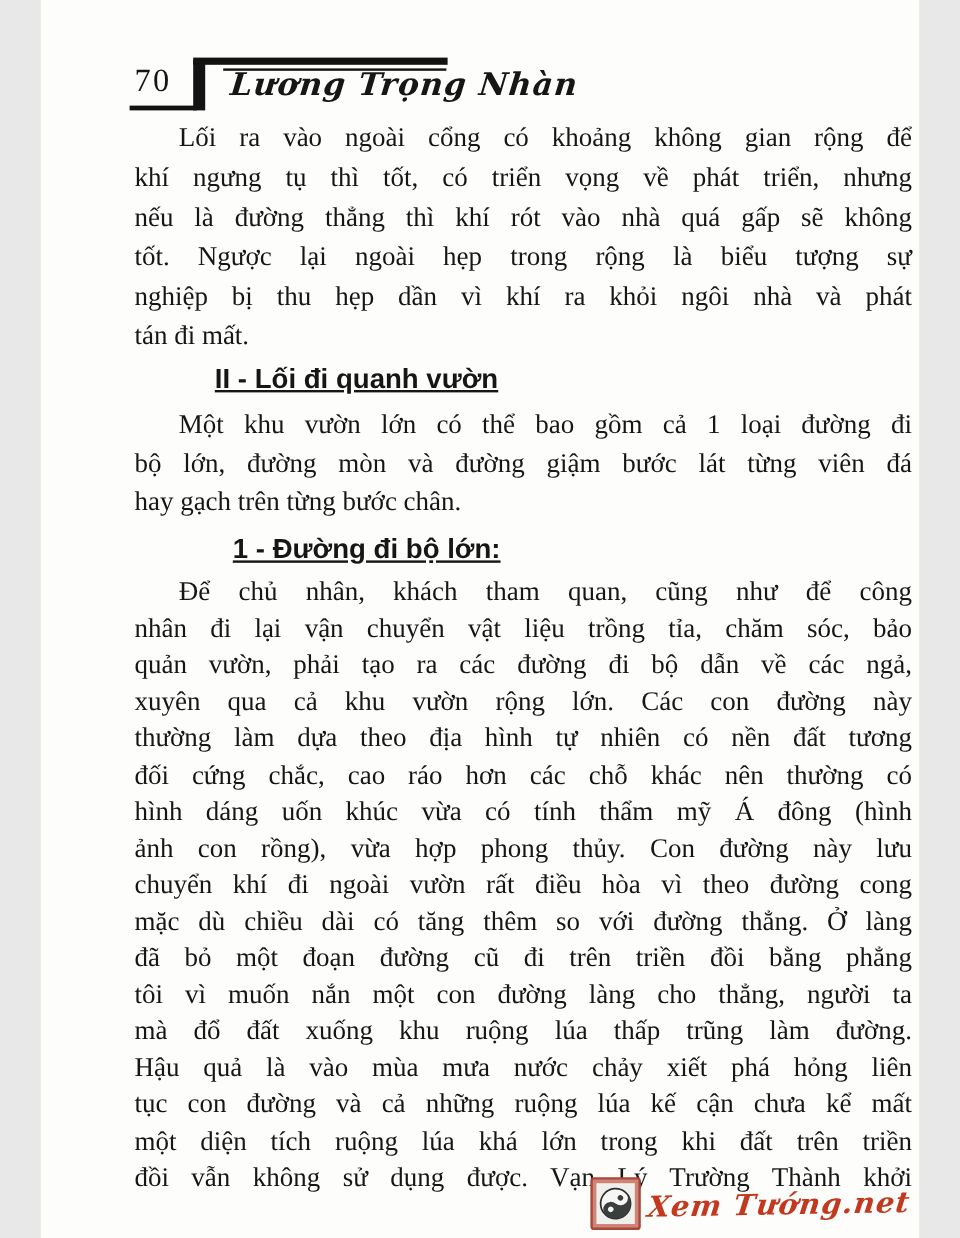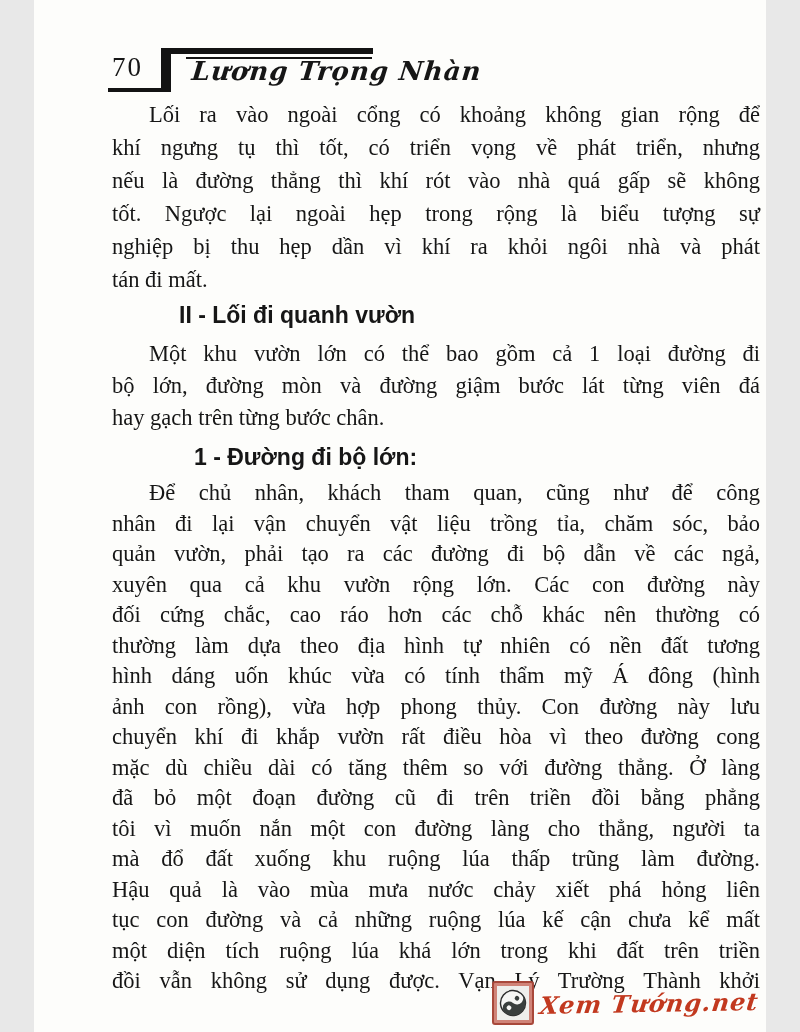--- a/index.html
+++ b/index.html
@@ -48,20 +48,21 @@
   .para-1 .ln { line-height: 33px; }
   .para-2 .ln { line-height: 32px; }
   .para-3 .ln { line-height: 30.5px; }
   .ln.first { padding-left: 37px; }
   .ln.plast { text-align-last: left; }
   .heading {
     font-family: "Liberation Sans", "DejaVu Sans", sans-serif;
     font-weight: 700;
     font-size: 23px;
     line-height: 30px;
+    text-decoration: underline;
   }
   .heading-2 { margin: 4px 0 8px 67px; }
   .heading-3 { margin: 8px 0 6px 82px; }
 
   
   .watermark {
     position: absolute; right: 8px; bottom: 6px;
     display: flex; align-items: center; gap: 6px;
     height: 46px;
   }
@@ -117,25 +118,25 @@
       <div class="ln plast">hay gạch trên từng bước chân.</div>
     </div>
 
     <div class="heading heading-3">1 - Đường đi bộ lớn:</div>
 
     <div class="para para-3">
       <div class="ln first">Để chủ nhân, khách tham quan, cũng như để công</div>
       <div class="ln">nhân đi lại vận chuyển vật liệu trồng tỉa, chăm sóc, bảo</div>
       <div class="ln">quản vườn, phải tạo ra các đường đi bộ dẫn về các ngả,</div>
       <div class="ln">xuyên qua cả khu vườn rộng lớn. Các con đường này</div>
+      <div class="ln">thường làm dựa theo địa hình tự nhiên có nền đất tương</div>
       <div class="ln">đối cứng chắc, cao ráo hơn các chỗ khác nên thường có</div>
-      <div class="ln">thường làm dựa theo địa hình tự nhiên có nền đất tương</div>
       <div class="ln">hình dáng uốn khúc vừa có tính thẩm mỹ Á đông (hình</div>
       <div class="ln">ảnh con rồng), vừa hợp phong thủy. Con đường này lưu</div>
-      <div class="ln">chuyển khí đi khắp vườn rất điều hòa vì theo đường cong</div>
+      <div class="ln">chuyển khí đi ngoài vườn rất điều hòa vì theo đường cong</div>
       <div class="ln">mặc dù chiều dài có tăng thêm so với đường thẳng. Ở làng</div>
       <div class="ln">đã bỏ một đoạn đường cũ đi trên triền đồi bằng phẳng</div>
       <div class="ln">tôi vì muốn nắn một con đường làng cho thẳng, người ta</div>
       <div class="ln">mà đổ đất xuống khu ruộng lúa thấp trũng làm đường.</div>
       <div class="ln">Hậu quả là vào mùa mưa nước chảy xiết phá hỏng liên</div>
       <div class="ln">tục con đường và cả những ruộng lúa kế cận chưa kể mất</div>
       <div class="ln">một diện tích ruộng lúa khá lớn trong khi đất trên triền</div>
       <div class="ln">đồi vẫn không sử dụng được. Vạn Lý Trường Thành khởi</div>
     </div>
 

